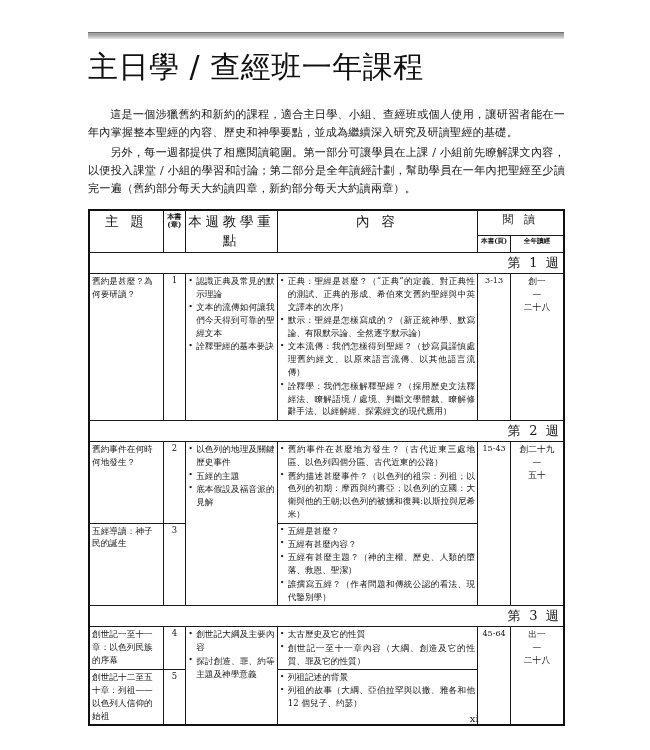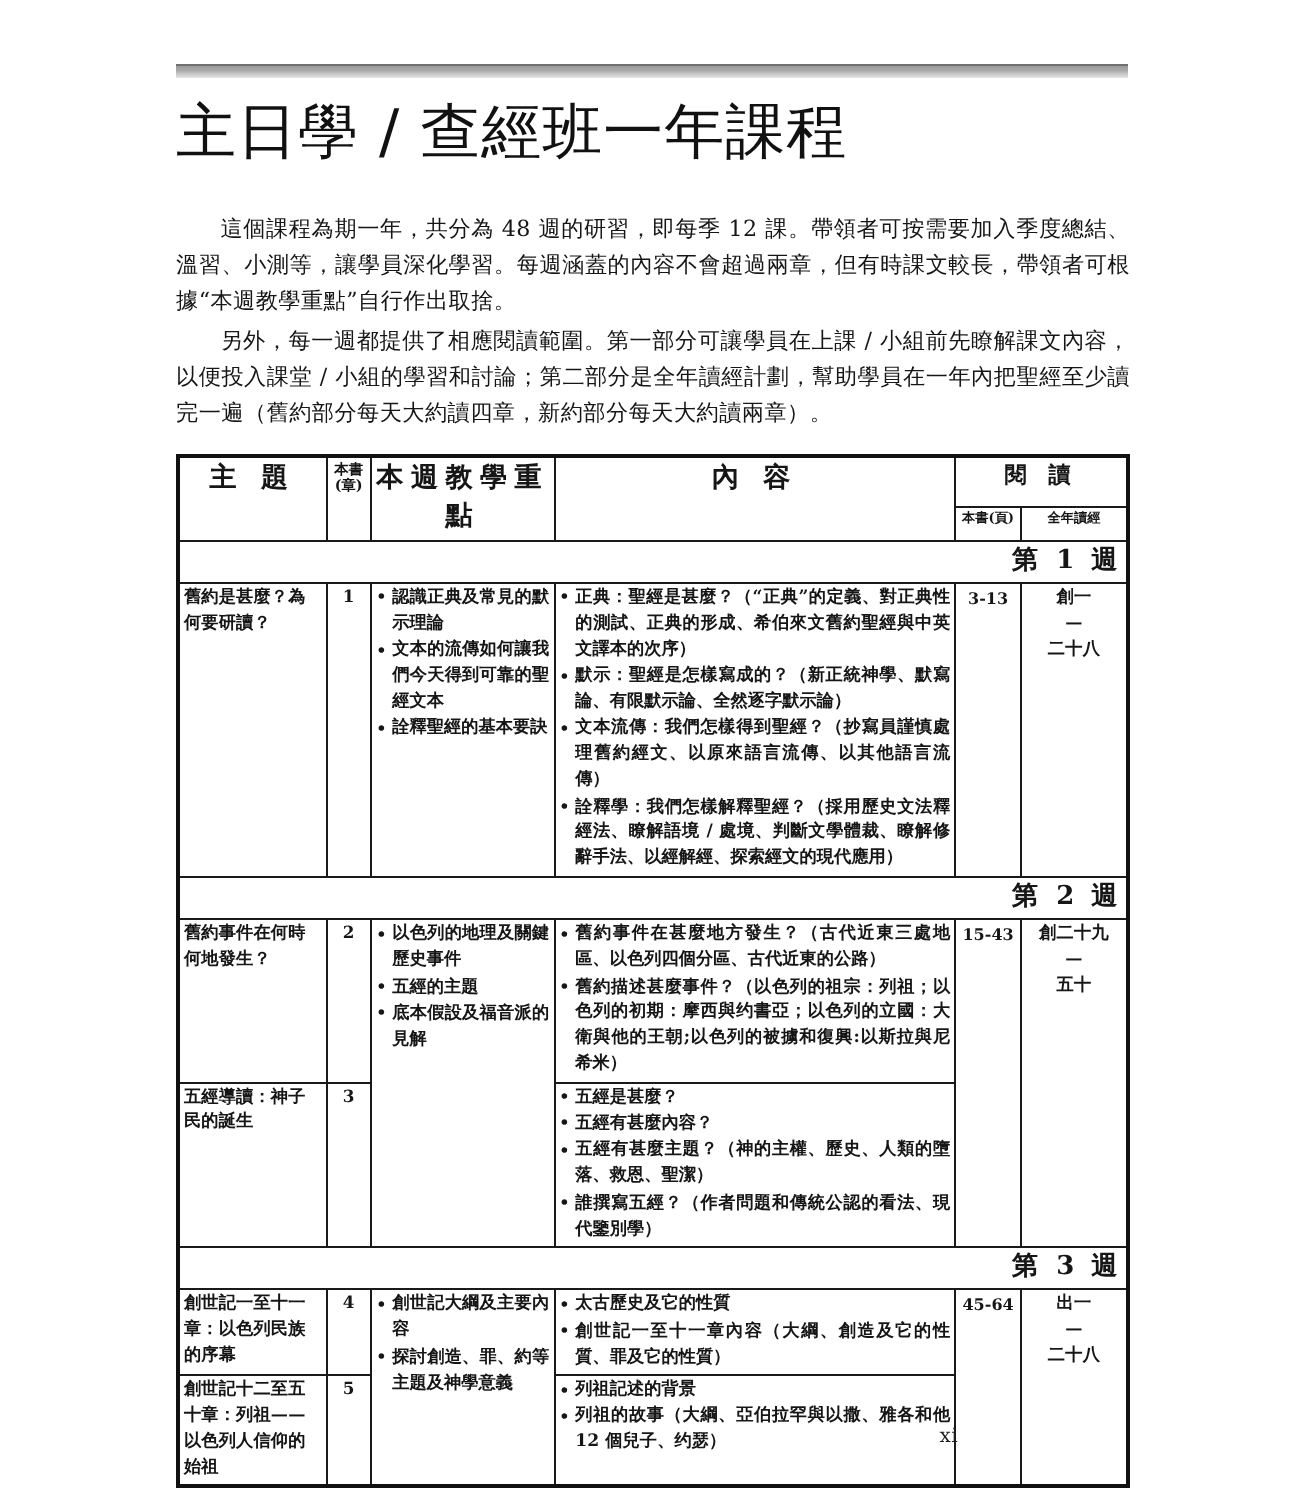--- a/index.html
+++ b/index.html
@@ -66,21 +66,21 @@
     width: 477px;
     margin-top: 11px;
     table-layout: fixed;
     font-size: 8.5px;
     line-height: 1.42;
   }
   table.curriculum td, table.curriculum th {
     border: 1px solid #1a1a1a;
     padding: 1px 2px;
     vertical-align: top;
-    font-weight: bold;
+    font-weight: normal;
   }
   table.curriculum {
     border: 2px solid #111;
   }
   
   th.hcell {
     text-align: center;
     vertical-align: middle;
     font-size: 13.5px;
     font-weight: bold;
@@ -184,21 +184,21 @@
 </head>
 <body>
 
 <div class="page">
   <div class="content">
 
     <div class="top-rule"></div>
 
     <h1 class="doc-title">主日學 / 查經班一年課程</h1>
 
-    <p class="para">這個課程為期一年，共分為 48 週的研習，即每季 12 課。帶領者可按需要加入季度總結、溫習、小測等，讓學員深化學習。每週涵蓋的內容不會超過兩章，但有時課文較長，帶領者可根據“本週教學重點”自行作出取捨。</p>
+    <p class="para">這是一個涉獵舊約和新約的課程，適合主日學、小組、查經班或個人使用，讓研習者能在一年內掌握整本聖經的內容、歷史和神學要點，並成為繼續深入研究及研讀聖經的基礎。</p>
     <p class="para">另外，每一週都提供了相應閱讀範圍。第一部分可讓學員在上課 / 小組前先瞭解課文內容，以便投入課堂 / 小組的學習和討論；第二部分是全年讀經計劃，幫助學員在一年內把聖經至少讀完一遍（舊約部分每天大約讀四章，新約部分每天大約讀兩章）。</p>
 
     <table class="curriculum">
       <colgroup>
         <col style="width:72px">
         <col style="width:22px">
         <col style="width:89px">
         <col style="width:195px">
         <col style="width:32px">
         <col style="width:52px">

